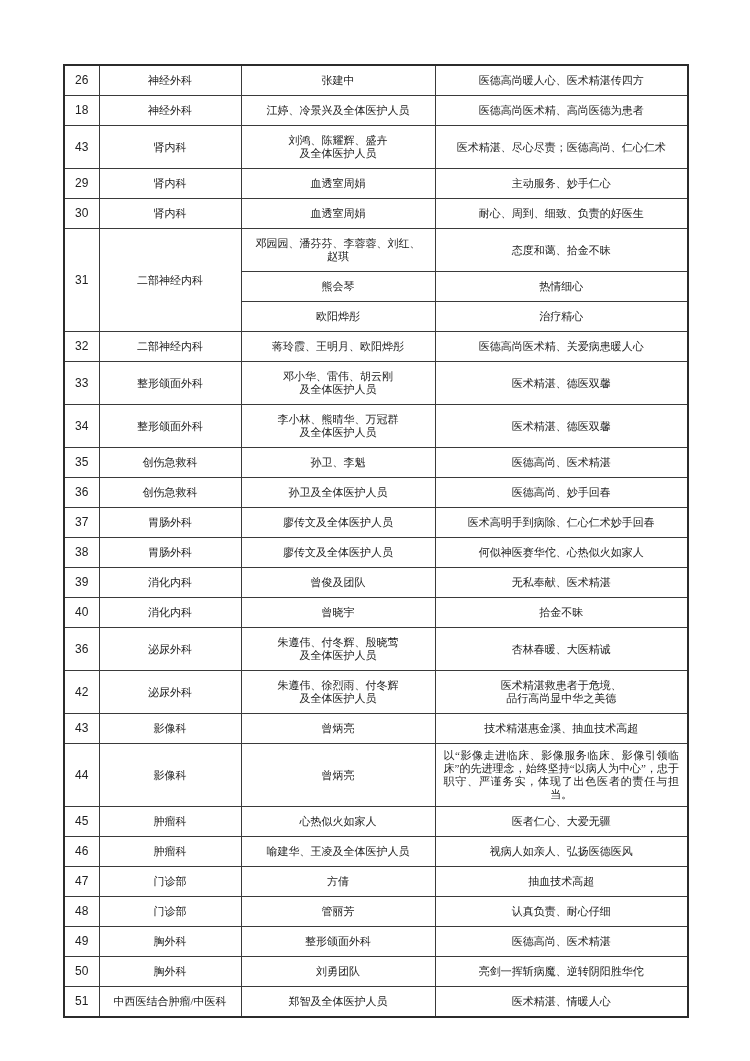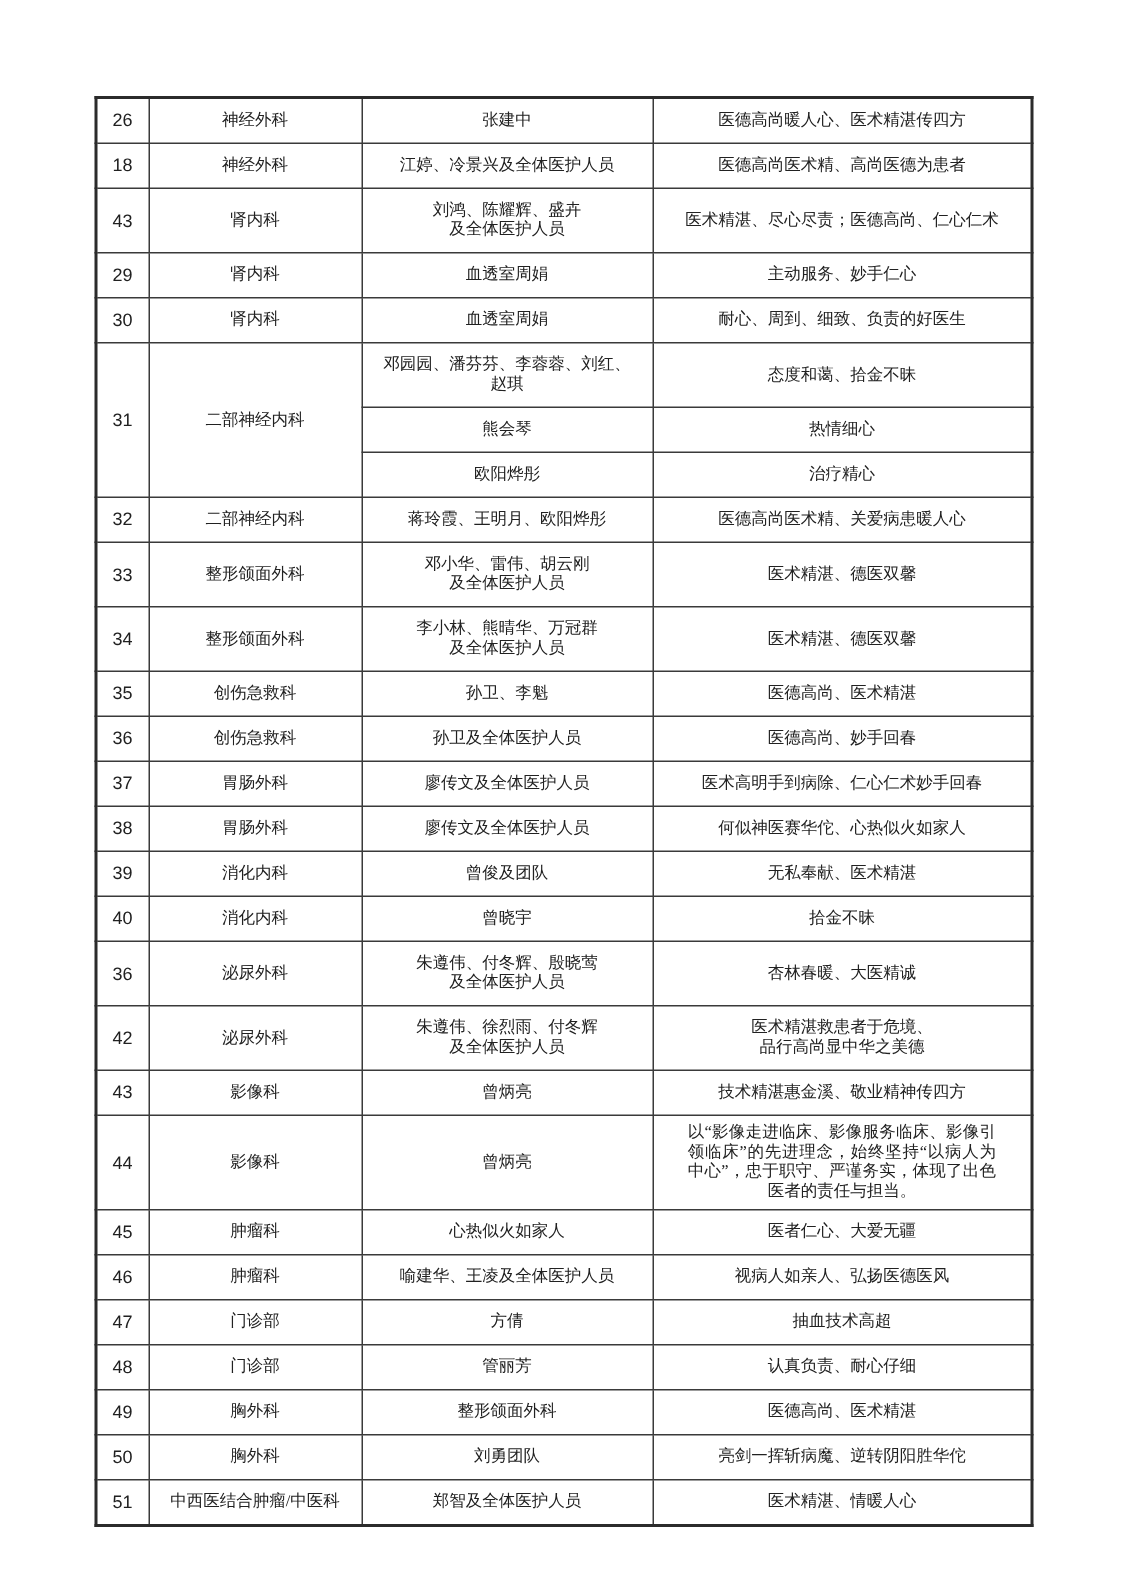--- a/index.html
+++ b/index.html
@@ -18,21 +18,21 @@
     text-align:center;vertical-align:middle;
     font-size:11px;line-height:13px;
     padding:8px 4px;
     color:#212121;
     word-break:break-all;
   }
   td.no{font-size:12px;font-family:Liberation Sans, sans-serif;width:35px;}
   .ln{display:block;}
   td.flow{
     text-align:justify;text-align-last:center;
-    padding:5px 23px;line-height:13px;
+    padding:5px 8px;line-height:13px;
   }
 </style>
 </head>
 <body>
 
 <div class="sheet">
   <table class="praise">
     <colgroup>
       <col style="width:35px">
       <col style="width:142px">
@@ -305,21 +305,21 @@
           <td class="no">
             <span class="ln">43</span>
           </td>
           <td class="dept">
             <span class="ln">影像科</span>
           </td>
           <td class="names">
             <span class="ln">曾炳亮</span>
           </td>
           <td class="comment">
-            <span class="ln">技术精湛惠金溪、敬业精神传四方</span>
+            <span class="ln">技术精湛惠金溪、抽血技术高超</span>
           </td>
         </tr>
         <tr>
           <td class="no">
             <span class="ln">44</span>
           </td>
           <td class="dept">
             <span class="ln">影像科</span>
           </td>
           <td class="names">

